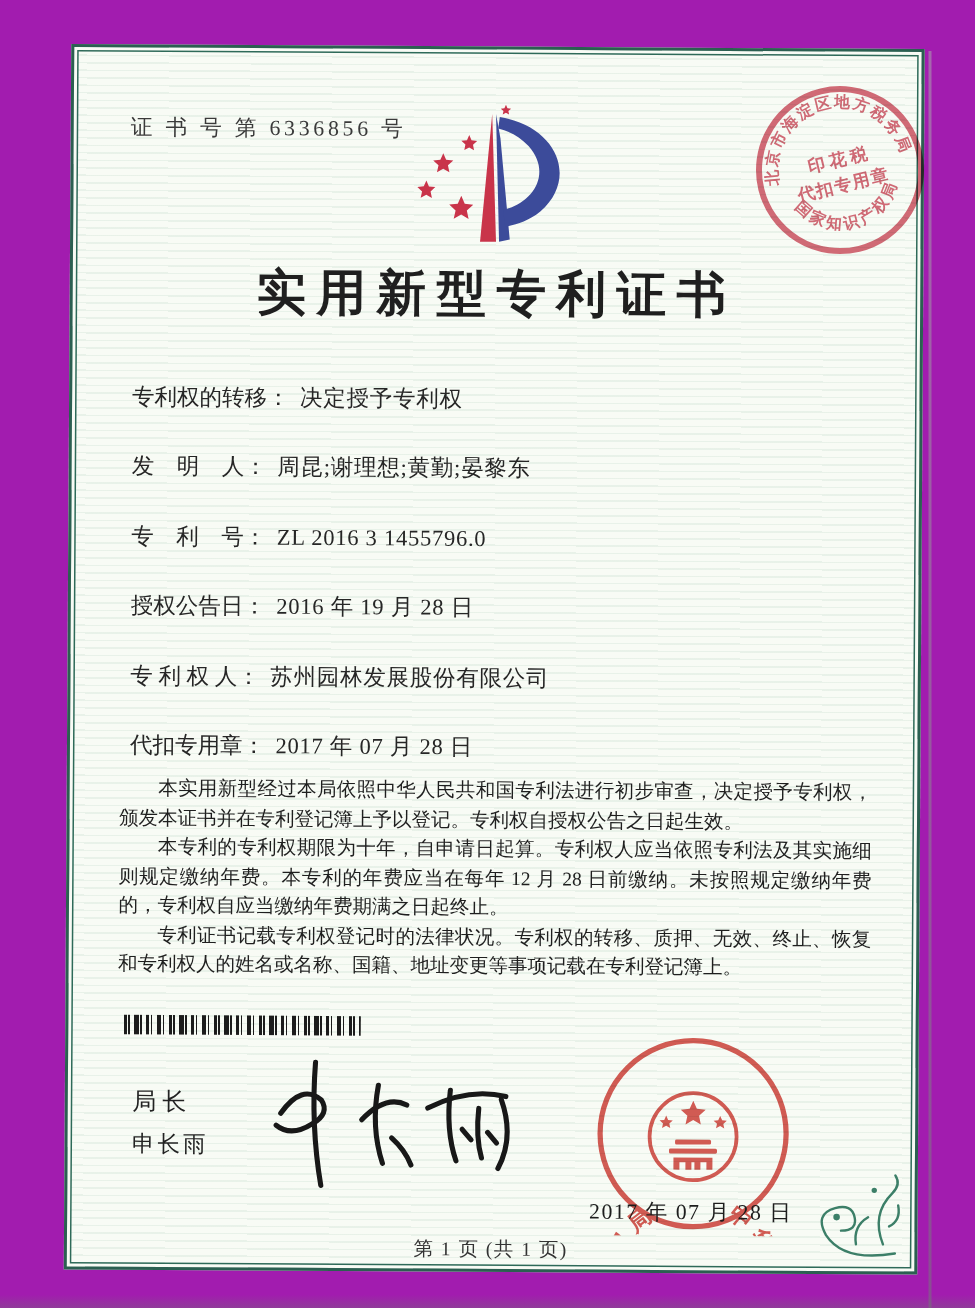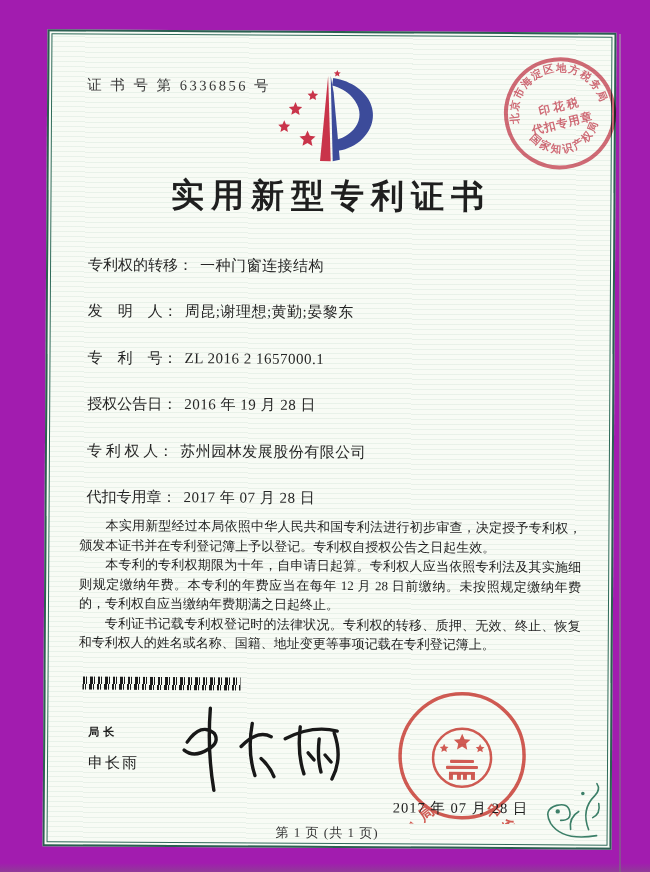--- a/index.html
+++ b/index.html
@@ -30,21 +30,21 @@
   .paras{position:absolute;left:33px;top:484px;width:502px;font-size:13px;line-height:19.5px;
          text-align:justify;color:#1f1f1f;}
   .paras p{margin:0;text-indent:2em;}
 
   .barcode{position:absolute;left:37px;top:645px;width:158px;height:13px;
          background:repeating-linear-gradient(90deg,#1c1c1c 0 2px,transparent 2px 3px,
             #1c1c1c 3px 4px,transparent 4px 7px,#1c1c1c 7px 10px,transparent 10px 11px,
             #1c1c1c 11px 12px,transparent 12px 15px);}
 
   .signer-title{position:absolute;left:43px;top:693px;font-family:"Liberation Sans","DejaVu Sans",sans-serif;
-         font-size:11px;letter-spacing:4px;color:#222;font-weight:700;}
+         font-size:16px;letter-spacing:4px;color:#222;font-weight:400;}
   .signer-name{position:absolute;left:43px;top:722px;font-family:"Liberation Sans","DejaVu Sans",sans-serif;
          font-size:15px;letter-spacing:2px;color:#222;font-weight:400;}
   .sig{position:absolute;left:112px;top:664px;width:190px;height:102px;}
 
   .seal{position:absolute;left:349px;top:654px;width:136px;height:136px;opacity:.88;mix-blend-mode:multiply;}
   .issue-date{position:absolute;left:348px;top:765px;font-size:14.5px;letter-spacing:1px;
          color:#1d1d1d;z-index:5;}
 
   .footer{position:absolute;left:0;top:791px;width:100%;text-align:center;
          font-size:13px;letter-spacing:1px;color:#333;}
@@ -87,27 +87,27 @@
           <textPath href="#tsBot" startOffset="50%" text-anchor="middle">国家知识产权局</textPath>
         </text>
         <text x="59" y="56" text-anchor="middle" font-size="11.5" fill="#cf5263" font-weight="600">印 花 税</text>
         <text x="59" y="73" text-anchor="middle" font-size="11.5" letter-spacing="1" fill="#cf5263" font-weight="600">代扣专用章</text>
       </g>
     </svg>
 
     <div class="title">实用新型专利证书</div>
 
     <div class="field f1">
-      <span class="field-label">专利权的转移：</span><span class="field-value">一种门窗连接结构</span>
+      <span class="field-label">专利权的转移：</span><span class="field-value">决定授予专利权</span>
     </div>
     <div class="field f2">
       <span class="field-label">发　明　人：</span><span class="field-value">周昆;谢理想;黄勤;晏黎东</span>
     </div>
     <div class="field f3">
-      <span class="field-label">专　利　号：</span><span class="field-value">ZL 2016 2 1657000.1</span>
+      <span class="field-label">专　利　号：</span><span class="field-value">ZL 2016 3 1455796.0</span>
     </div>
     <div class="field f4">
       <span class="field-label">授权公告日：</span><span class="field-value">2016 年 19 月 28 日</span>
     </div>
     <div class="field f5">
       <span class="field-label">专 利 权 人：</span><span class="field-value">苏州园林发展股份有限公司</span>
     </div>
     <div class="field f6">
       <span class="field-label">代扣专用章：</span><span class="field-value">2017 年 07 月 28 日</span>
     </div>

